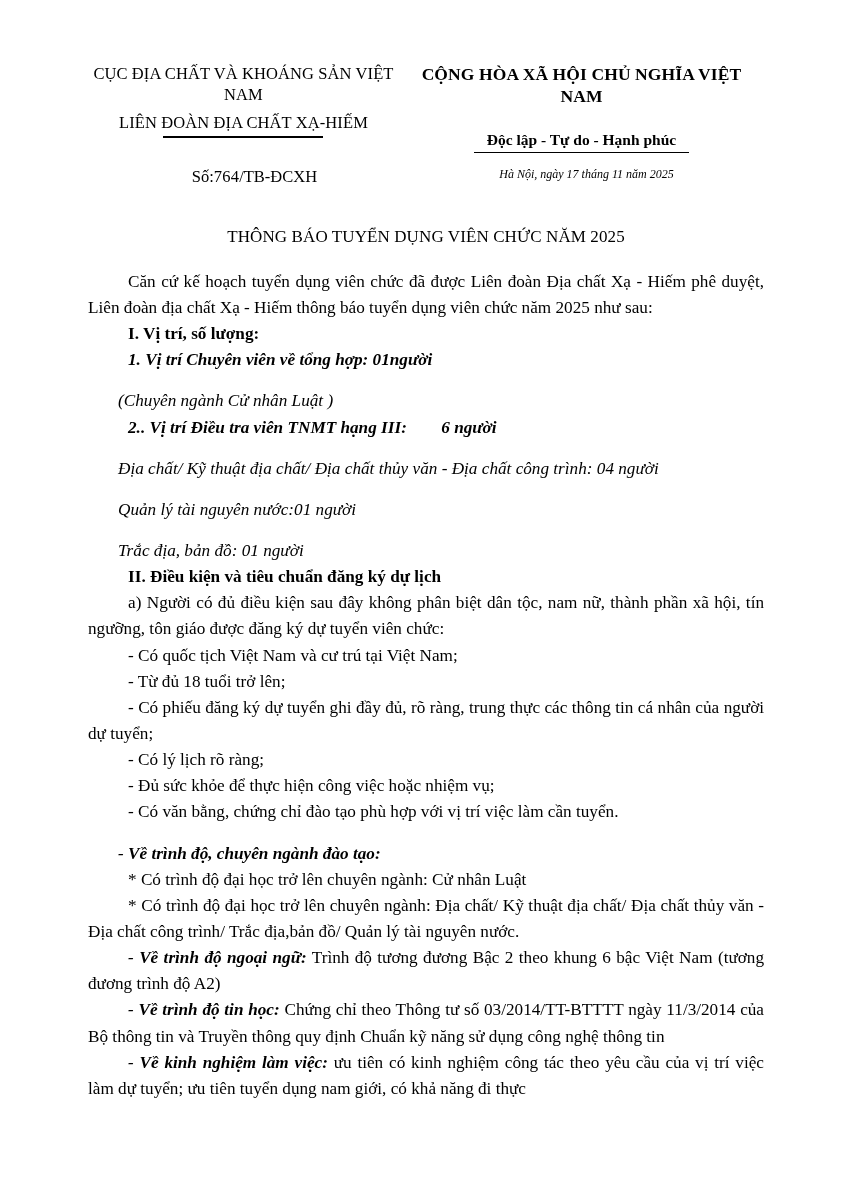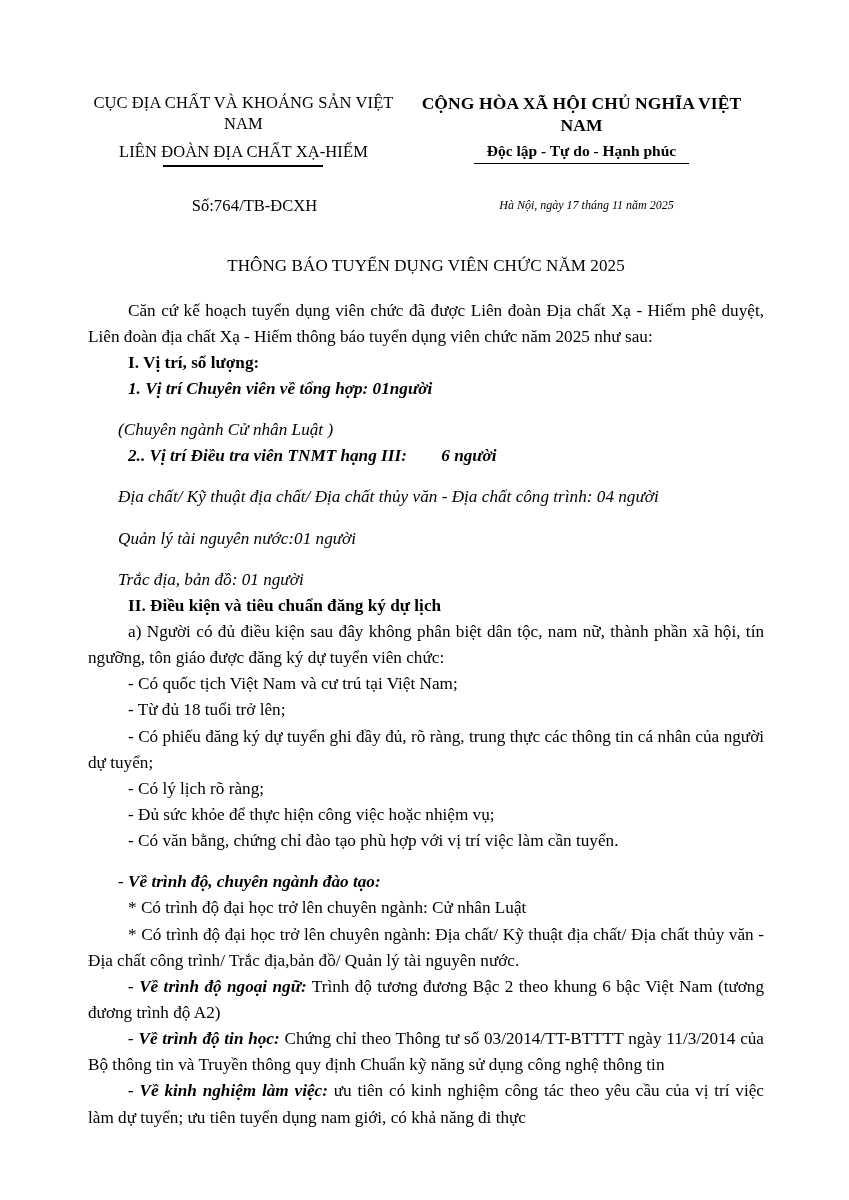--- a/index.html
+++ b/index.html
@@ -18,21 +18,21 @@
   .page {
     position: relative;
     width: 849px;
     height: 1200px;
     padding: 0;
     box-sizing: border-box;
   }
   .content {
     position: absolute;
     left: 88px;
-    top: 92px;
+    top: 63px;
     width: 676px;
   }
 
   
   .header {
     display: flex;
     flex-direction: row;
     align-items: flex-start;
     width: 100%;
   }
@@ -58,41 +58,41 @@
     letter-spacing: 0.1px;
   }
   .nation-line1 {
     font-weight: bold;
     font-size: 17.5px;
     letter-spacing: 0.1px;
   }
   .nation-line2 {
     font-weight: bold;
     font-size: 15.5px;
-    margin-top: 4px;
+    margin-top: 22px;
   }
   .rule {
     width: 215px;
     height: 1.3px;
     background: #000;
     margin: 2px auto 0 auto;
   }
   .rule-left {
     width: 160px;
     height: 1.3px;
     background: #000;
     margin: 3px auto 0 auto;
   }
 
   .subheader {
     display: flex;
     flex-direction: row;
-    align-items: center;
+    align-items: flex-start;
     width: 100%;
-    margin-top: 29px;
+    margin-top: 14px;
   }
   .doc-number {
     width: 46%;
     text-align: center;
     font-size: 16.5px;
     padding-left: 22px;
     box-sizing: border-box;
   }
   .doc-number .num {
     letter-spacing: 0.2px;

